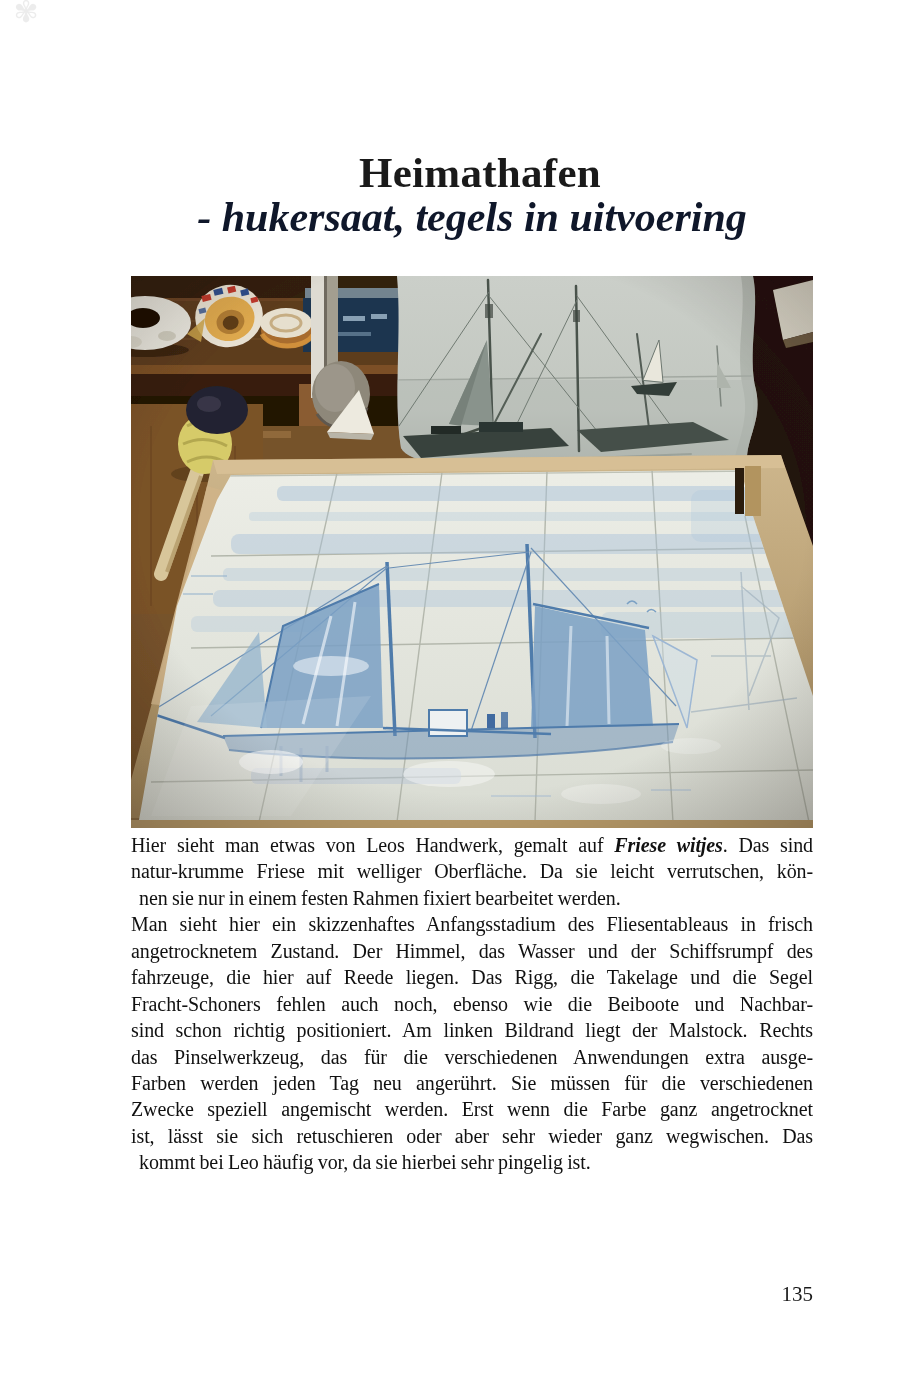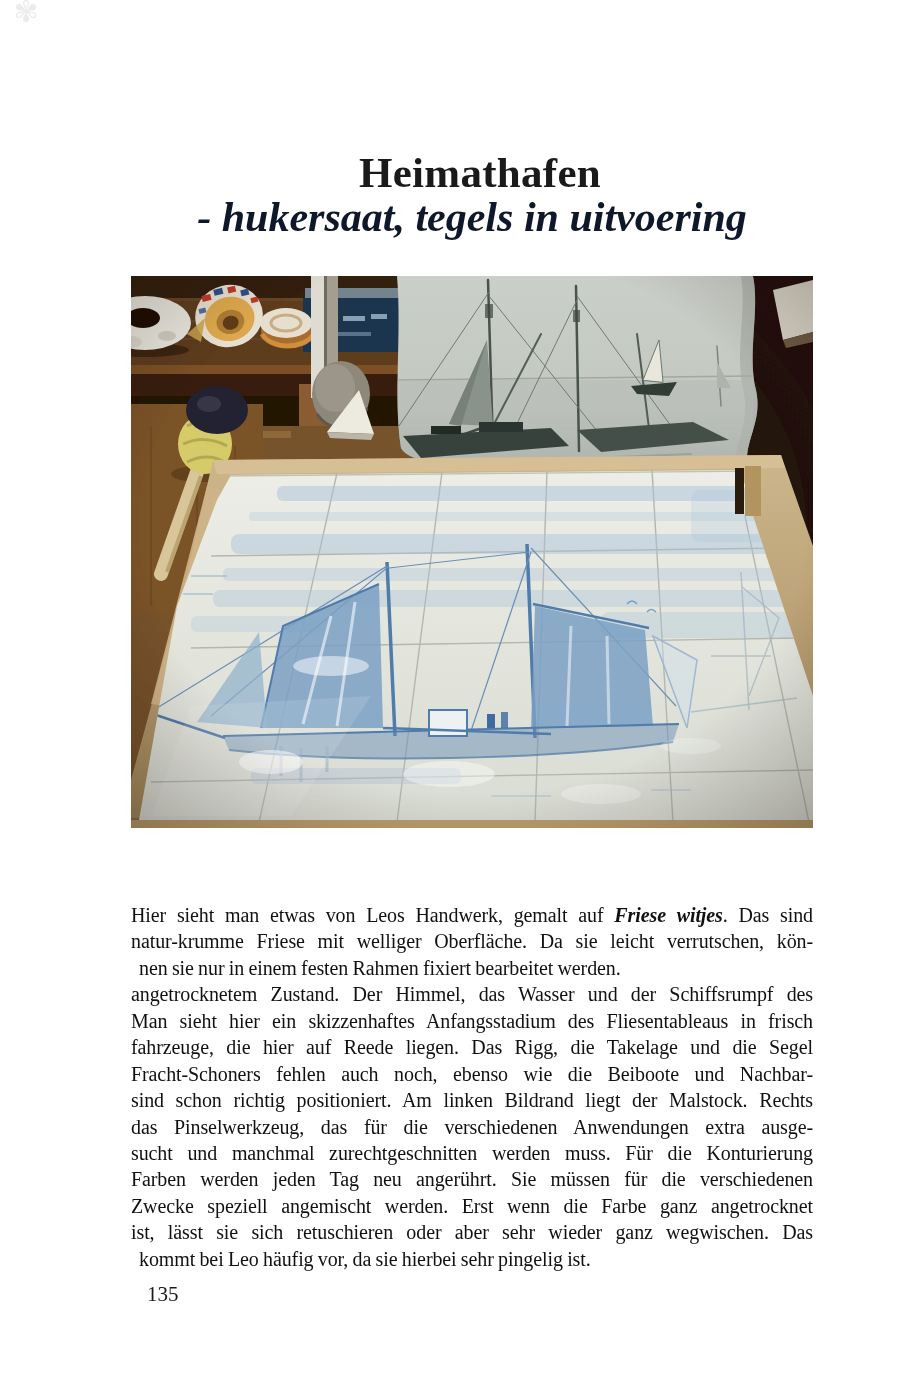--- a/index.html
+++ b/index.html
@@ -20,32 +20,32 @@
   .subtitle{
     position:absolute;left:105px;top:194px;width:734px;margin:0;
     text-align:center;font-size:42px;font-weight:bold;font-style:italic;
     line-height:1.1;color:#0f172a;
   }
   figure.photo{
     position:absolute;left:131px;top:276px;width:682px;height:552px;margin:0;
     overflow:hidden;background:#42260f;
   }
   .textblock{
-    position:absolute;left:131px;top:902px;width:682px;
+    position:absolute;left:131px;top:832px;width:682px;
     font-size:20px;line-height:26.45px;letter-spacing:-0.1px;word-spacing:-0.6px;
     color:#111;
   }
   .body-line{
     text-align:justify;text-align-last:justify;height:26.45px;overflow:hidden;
     white-space:normal;
   }
   .body-line.last{text-align-last:left;margin-left:8px;}
   .bi{font-weight:bold;font-style:italic;}
   .pagenum{
-    position:absolute;left:147px;top:1282px;width:682px;text-align:left;
+    position:absolute;left:131px;top:1282px;width:682px;text-align:right;
     font-size:21px;color:#1a1a1a;
   }
 </style>
 </head>
 <body>
 
 <div class="page">
 
   <div class="corner-mark">✾</div>
 
@@ -282,27 +282,26 @@
 
         <rect width="682" height="552" fill="url(#vig)"></rect>
       </g>
     </svg>
   </figure>
 
   <div class="textblock">
       <div class="body-line"><span>Hier sieht man etwas von Leos Handwerk, gemalt auf </span><span class="bi">Friese witjes</span><span>. Das sind</span></div>
       <div class="body-line"><span>natur-krumme Friese mit welliger Oberfläche. Da sie leicht verrutschen, kön-</span></div>
       <div class="body-line last"><span>nen sie nur in einem festen Rahmen fixiert bearbeitet werden.</span></div>
+      <div class="body-line"><span>Man sieht hier ein skizzenhaftes Anfangsstadium des Fliesentableaus in frisch</span></div>
       <div class="body-line"><span>angetrocknetem Zustand. Der Himmel, das Wasser und der Schiffsrumpf des</span></div>
-      <div class="body-line"><span>Man sieht hier ein skizzenhaftes Anfangsstadium des Fliesentableaus in frisch</span></div>
       <div class="body-line"><span>fahrzeuge, die hier auf Reede liegen. Das Rigg, die Takelage und die Segel</span></div>
       <div class="body-line"><span>Fracht-Schoners fehlen auch noch, ebenso wie die Beiboote und Nachbar-</span></div>
       <div class="body-line"><span>sind schon richtig positioniert. Am linken Bildrand liegt der Malstock. Rechts</span></div>
       <div class="body-line"><span>das Pinselwerkzeug, das für die verschiedenen Anwendungen extra ausge-</span></div>
-      <div class="body-line"><span>sucht und manchmal zurechtgeschnitten werden muss. Für die Konturierung</span></div>
       <div class="body-line"><span>Farben werden jeden Tag neu angerührt. Sie müssen für die verschiedenen</span></div>
       <div class="body-line"><span>Zwecke speziell angemischt werden. Erst wenn die Farbe ganz angetrocknet</span></div>
       <div class="body-line"><span>ist, lässt sie sich retuschieren oder aber sehr wieder ganz wegwischen. Das</span></div>
       <div class="body-line last"><span>kommt bei Leo häufig vor, da sie hierbei sehr pingelig ist.</span></div>
     </div>
 
   <div class="pagenum">135</div>
 </div>
 
 </body></html>

